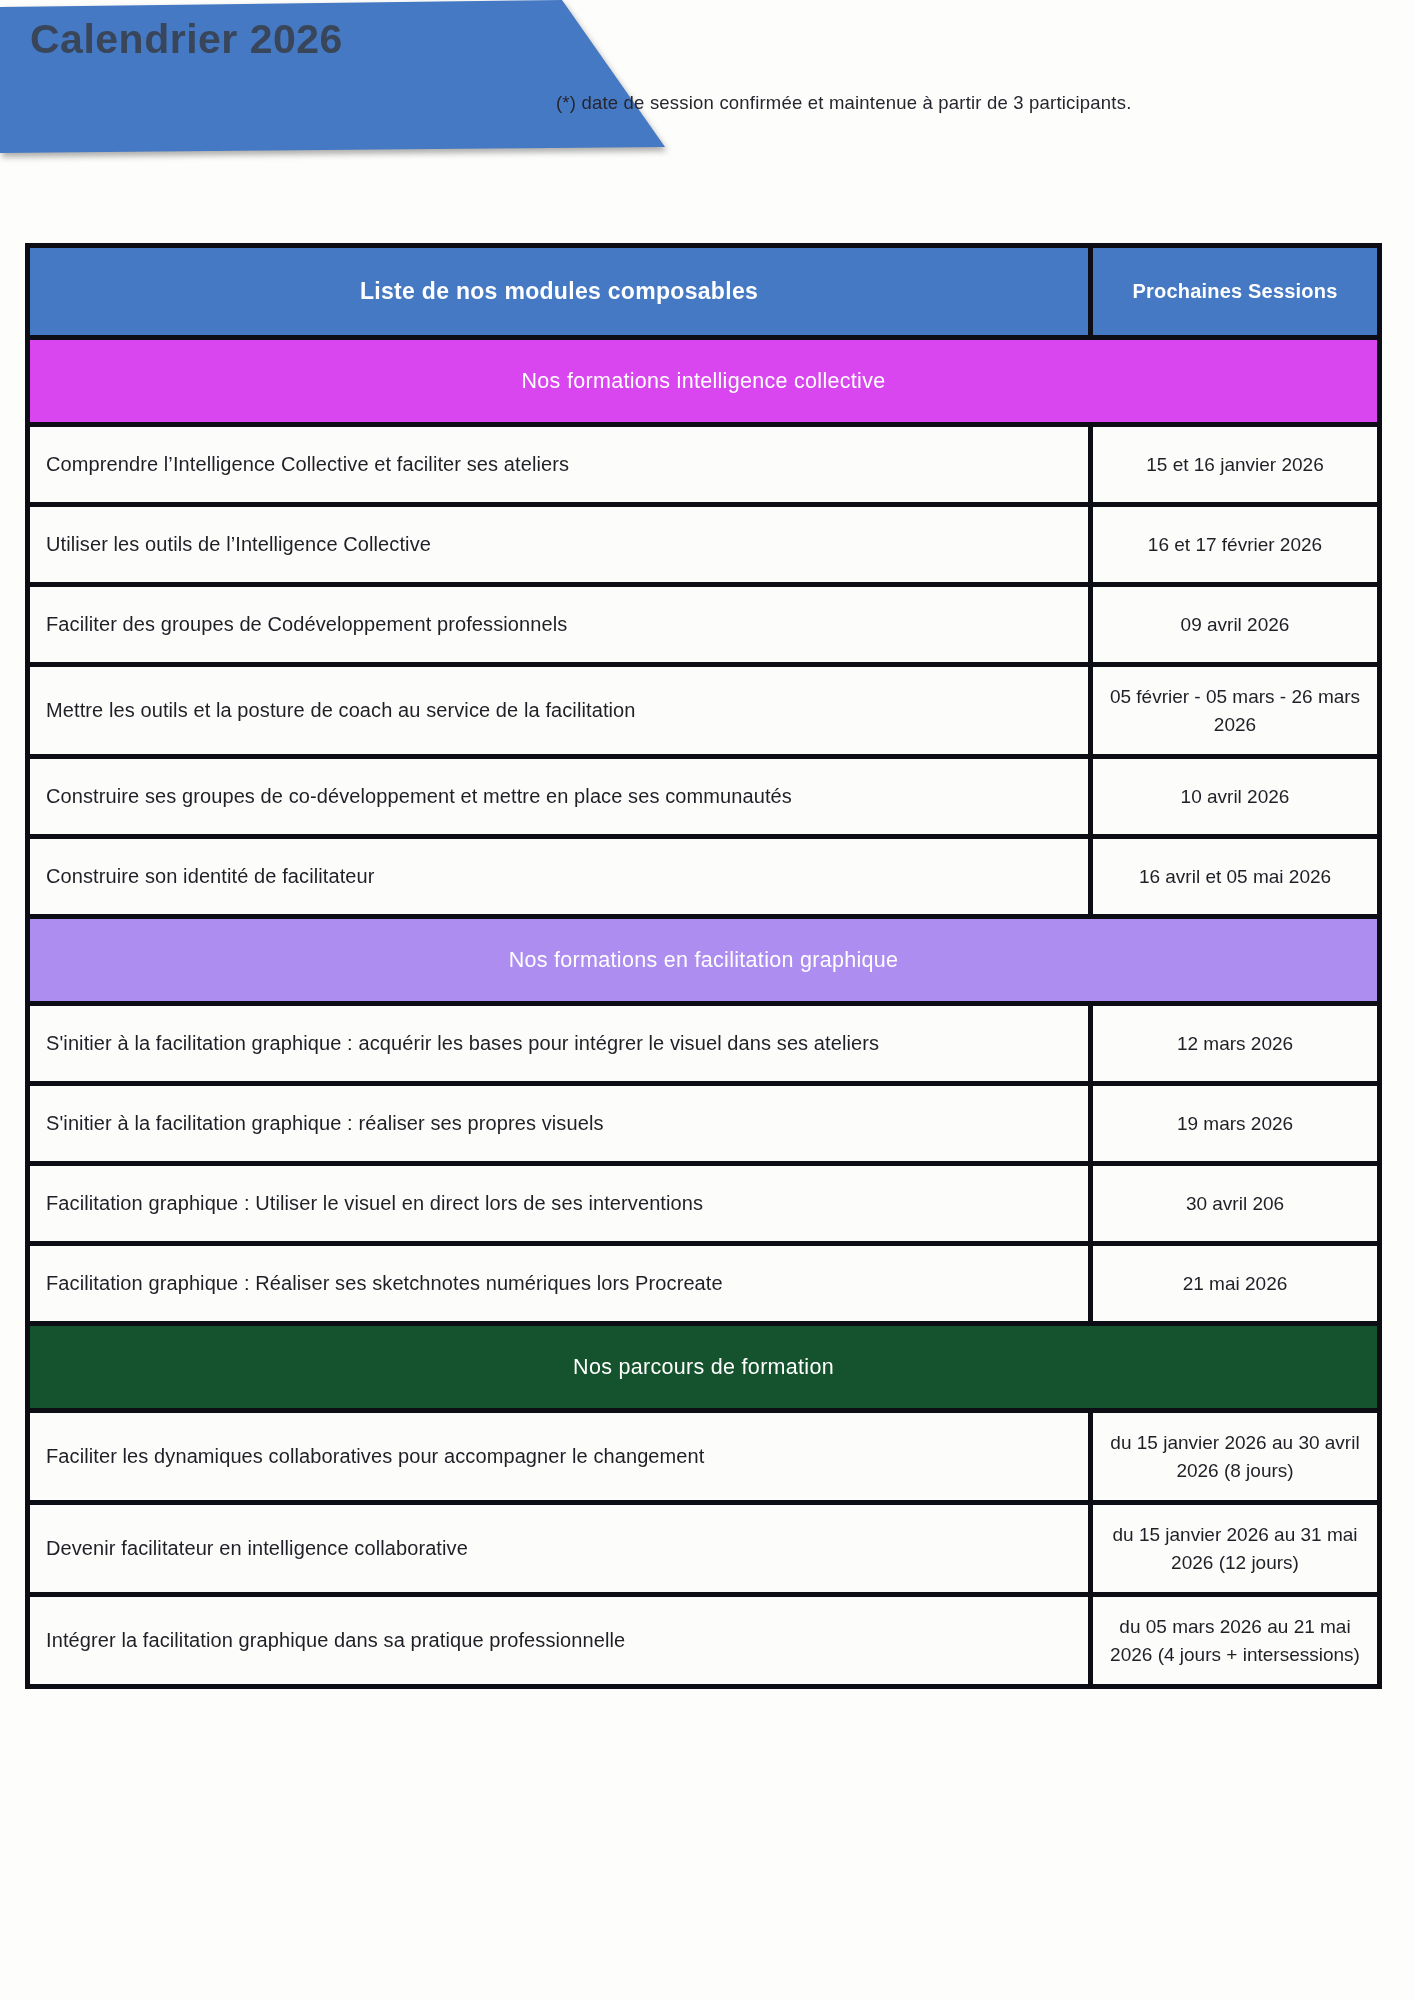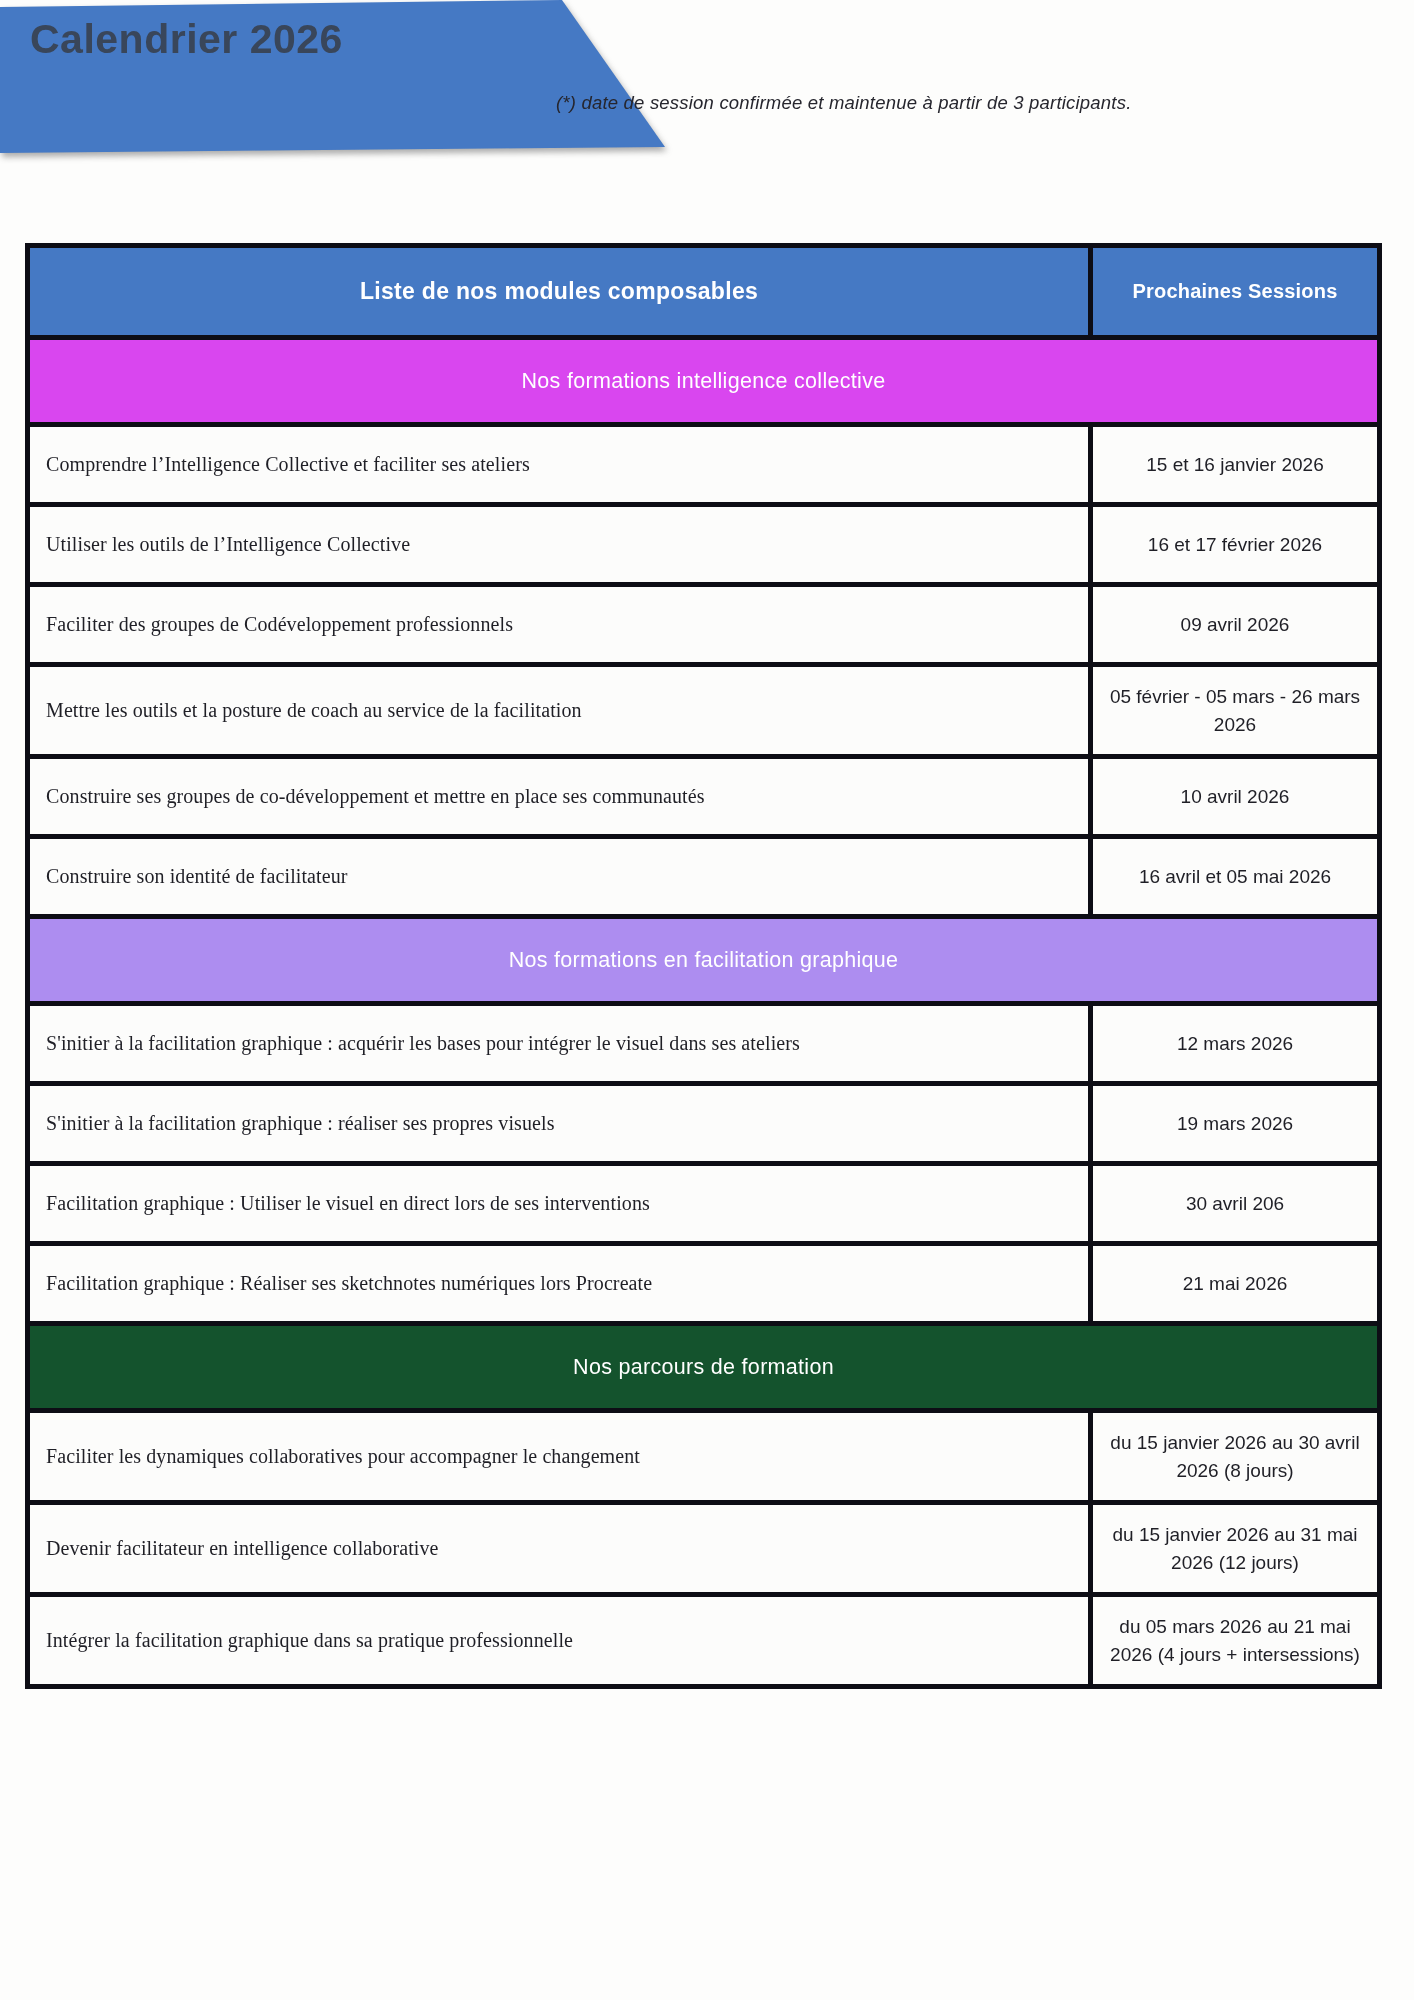--- a/index.html
+++ b/index.html
@@ -32,21 +32,20 @@
     left: 30px; top: 16px;
     font-size: 41px;
     font-weight: bold;
     color: #39465a;
     letter-spacing: 0.5px;
   }
   .session-note {
     position: absolute;
     left: 556px; top: 92px;
     font-size: 18.5px;
-    font-style: italic;
     color: #26262e;
     white-space: nowrap;
     letter-spacing: 0.2px;
   }
 
   
   table.calendar {
     position: absolute;
     left: 25px; top: 243px;
     width: 1352px;
@@ -89,21 +88,20 @@
     letter-spacing: 0.3px;
   }
 
   td.module-cell {
     background: #fcfcfb;
     font-size: 20px;
     color: #1f1f26;
     text-align: left;
     padding: 26px 20px 26px 16px;
     letter-spacing: 0.1px;
-    font-family: Liberation Serif, serif;
   }
   td.date-cell {
     background: #fcfcfb;
     font-size: 19px;
     color: #1f1f26;
     text-align: center;
     padding: 16px 14px;
     line-height: 1.45;
   }
 </style>

